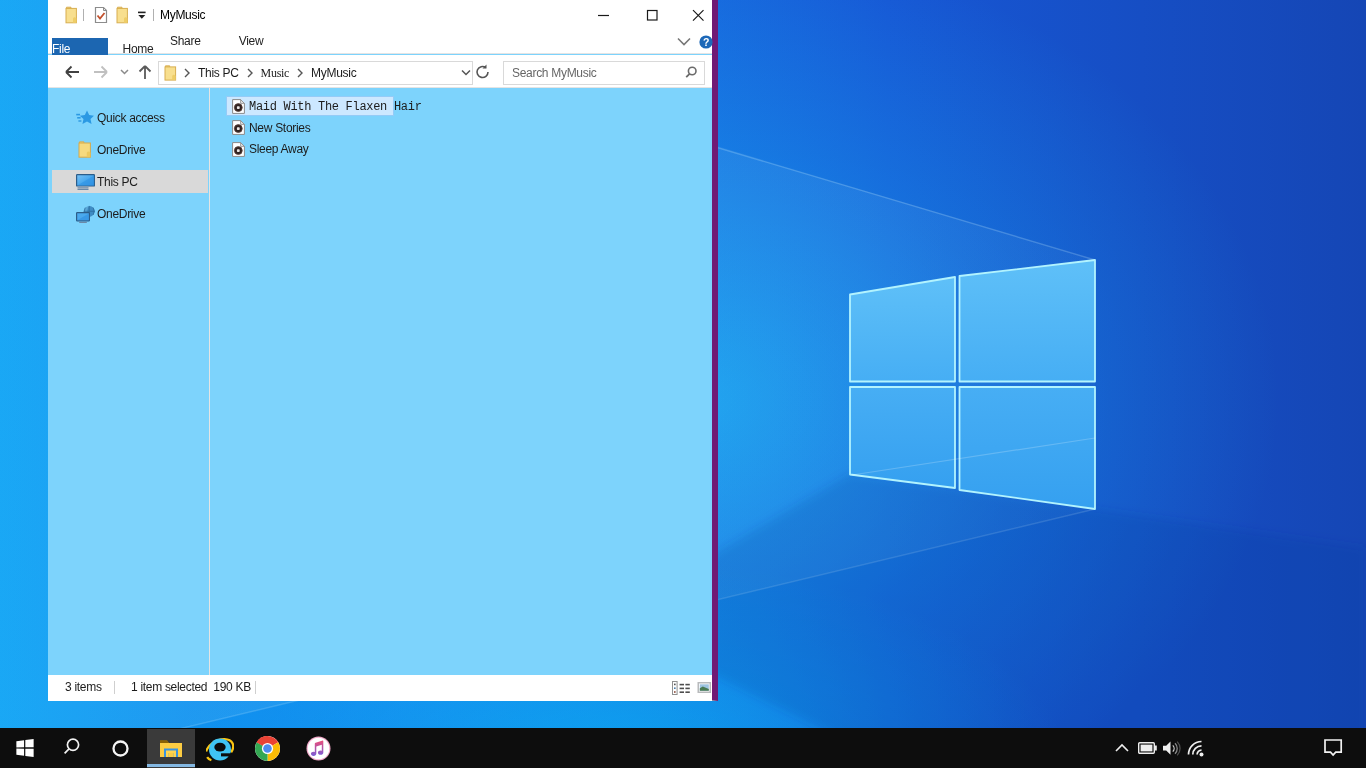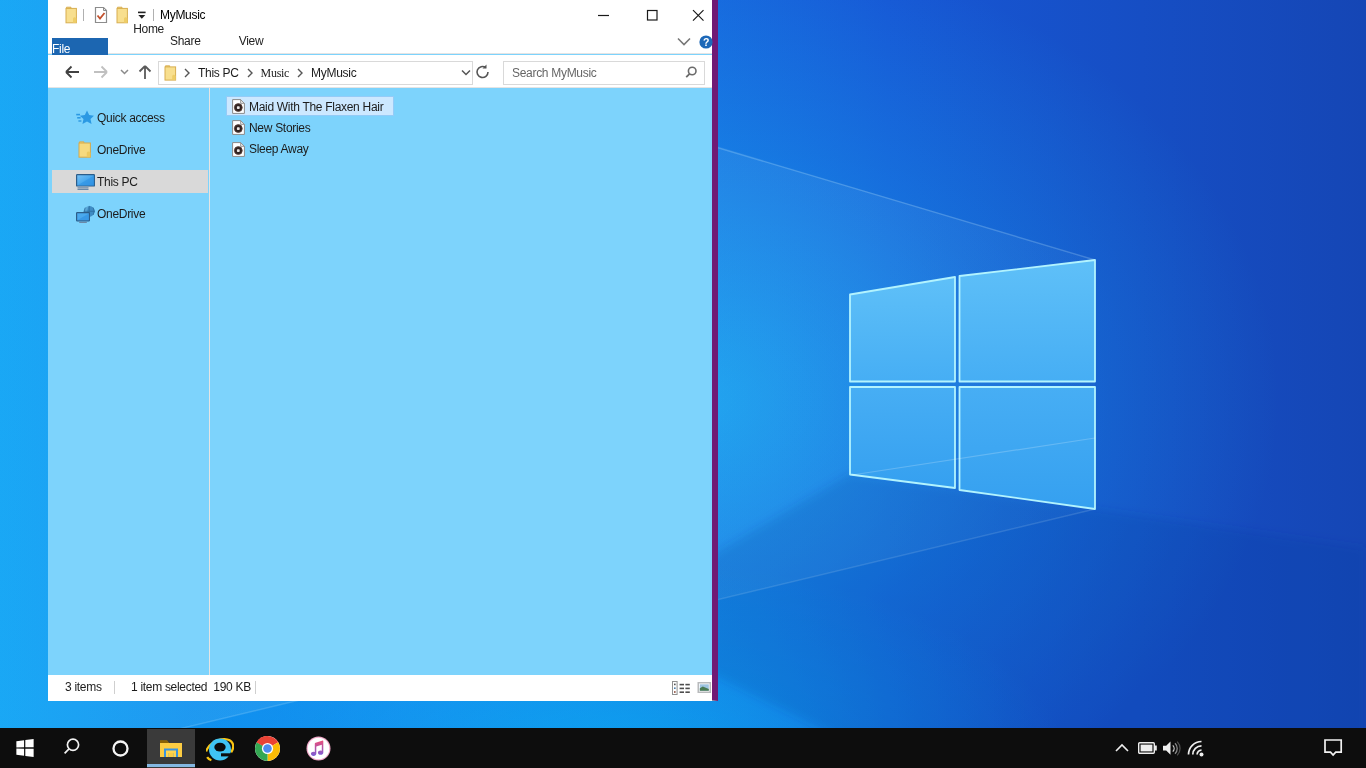--- a/index.html
+++ b/index.html
@@ -105,21 +105,21 @@
   <div class="abs" style="left:112px;top:0;height:30px;line-height:30px;color:#000;">MyMusic</div>
 
   <svg class="abs" style="left:540px;top:0;" width="130" height="30" viewBox="0 0 130 30">
     <line x1="10" y1="15.5" x2="21" y2="15.5" stroke="#1a1a1a" stroke-width="1.2"></line>
     <rect x="59.5" y="10.5" width="9.5" height="9.5" fill="none" stroke="#1a1a1a" stroke-width="1.2"></rect>
     <path d="M105 10.2 l10.5 10.5 M115.5 10.2 l-10.5 10.5" stroke="#1a1a1a" stroke-width="1.2"></path>
   </svg>
 
   <div class="abs" style="left:0;top:30px;width:100%;height:24px;background:#fff;border-bottom:1px solid #e4e4e4;"></div>
   <div class="abs" style="left:4px;top:38px;width:56px;height:36px;background:#1c66b1;color:#fff;text-align:left;line-height:23px;">File</div>
-  <div class="abs" style="left:64px;top:18px;width:52px;height:23px;text-align:right;line-height:23px;color:#232323;">Home</div>
+  <div class="abs" style="left:64px;top:38px;width:52px;height:23px;text-align:center;line-height:23px;color:#232323;">Home</div>
   <div class="abs" style="left:122px;top:30px;width:52px;height:23px;text-align:left;line-height:23px;color:#232323;">Share</div>
   <div class="abs" style="left:178px;top:30px;width:50px;height:23px;text-align:center;line-height:23px;color:#232323;">View</div>
   <svg class="abs" style="left:628px;top:36px;" width="16" height="12" viewBox="0 0 16 12">
     <path d="M2 2.5 l6 6 l6 -6" fill="none" stroke="#777" stroke-width="1.6"></path>
   </svg>
   <svg class="abs" style="left:651px;top:35px;" width="14" height="14" viewBox="0 0 14 14">
     <circle cx="7" cy="7" r="6.6" fill="#1c68b8"></circle>
     <text x="7" y="10.6" text-anchor="middle" font-size="10.5" font-weight="bold" fill="#fff" font-family="Liberation Sans">?</text>
   </svg>
 
@@ -242,21 +242,21 @@
     <rect x="27.8" y="3.3" width="9" height="6.5" fill="#9ec4e0"></rect>
     <path d="M27.8 7.2 l3 -1.8 l6 2.6 v1.8 h-9 z" fill="#4a7a52"></path>
   </svg>
 <svg class="abs" style="left:184px;top:99px;" width="13" height="15" viewBox="0 0 13 15">
         <path d="M0.6 0.6 h8 l3.8 3.8 v10 h-11.8 z" fill="#fff" stroke="#8a8a8a" stroke-width="1"></path>
         <path d="M8.6 0.6 v3.8 h3.8 z" fill="#e6e6e6" stroke="#8a8a8a" stroke-width="0.8"></path>
         <circle cx="6.3" cy="8.6" r="4" fill="#2f2220"></circle>
         <circle cx="6.3" cy="8.6" r="3.9" fill="none" stroke="#5c4038" stroke-width="0.8"></circle>
         <rect x="4.9" y="7.2" width="2.8" height="2.8" rx="0.7" fill="#efe9e6"></rect>
       </svg>
-      <div class="abs" style="left:201px;top:96px;height:21px;display:flex;align-items:center;color:#1c1c1c;">Maid With The Flaxen Hair</div>
+      <div class="abs" style="left:201px;top:96px;height:21px;display:flex;align-items:center;color:#1c1c1c;font-family:Liberation Mono, monospace;">Maid With The Flaxen Hair</div>
       <svg class="abs" style="left:184px;top:120.3px;" width="13" height="15" viewBox="0 0 13 15">
         <path d="M0.6 0.6 h8 l3.8 3.8 v10 h-11.8 z" fill="#fff" stroke="#8a8a8a" stroke-width="1"></path>
         <path d="M8.6 0.6 v3.8 h3.8 z" fill="#e6e6e6" stroke="#8a8a8a" stroke-width="0.8"></path>
         <circle cx="6.3" cy="8.6" r="4" fill="#2f2220"></circle>
         <circle cx="6.3" cy="8.6" r="3.9" fill="none" stroke="#5c4038" stroke-width="0.8"></circle>
         <rect x="4.9" y="7.2" width="2.8" height="2.8" rx="0.7" fill="#efe9e6"></rect>
       </svg>
       <div class="abs" style="left:201px;top:117.3px;height:21px;display:flex;align-items:center;color:#1c1c1c;">New Stories</div>
       <svg class="abs" style="left:184px;top:141.5px;" width="13" height="15" viewBox="0 0 13 15">
         <path d="M0.6 0.6 h8 l3.8 3.8 v10 h-11.8 z" fill="#fff" stroke="#8a8a8a" stroke-width="1"></path>

